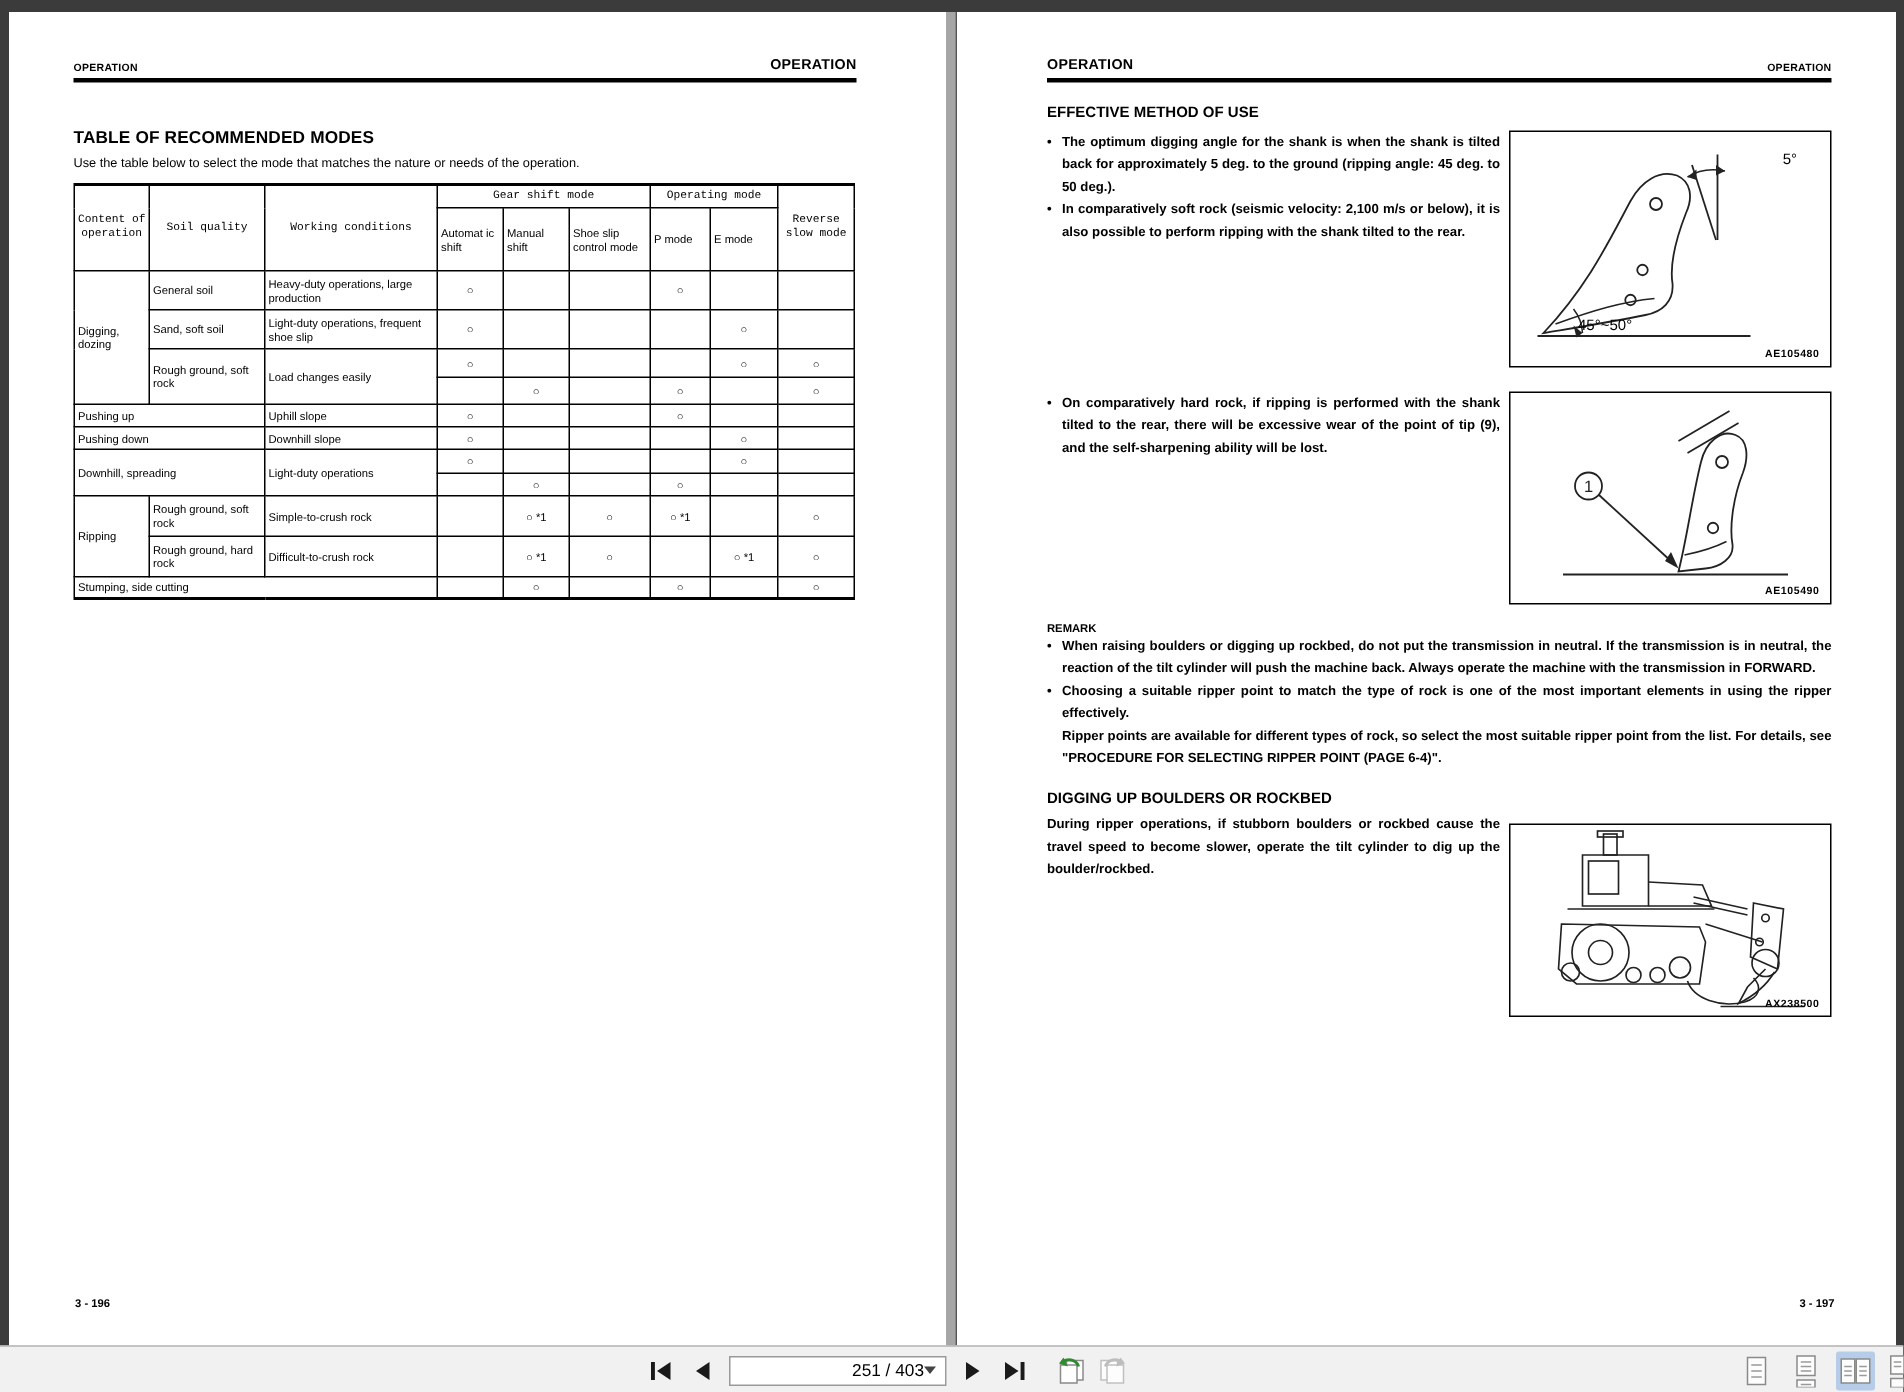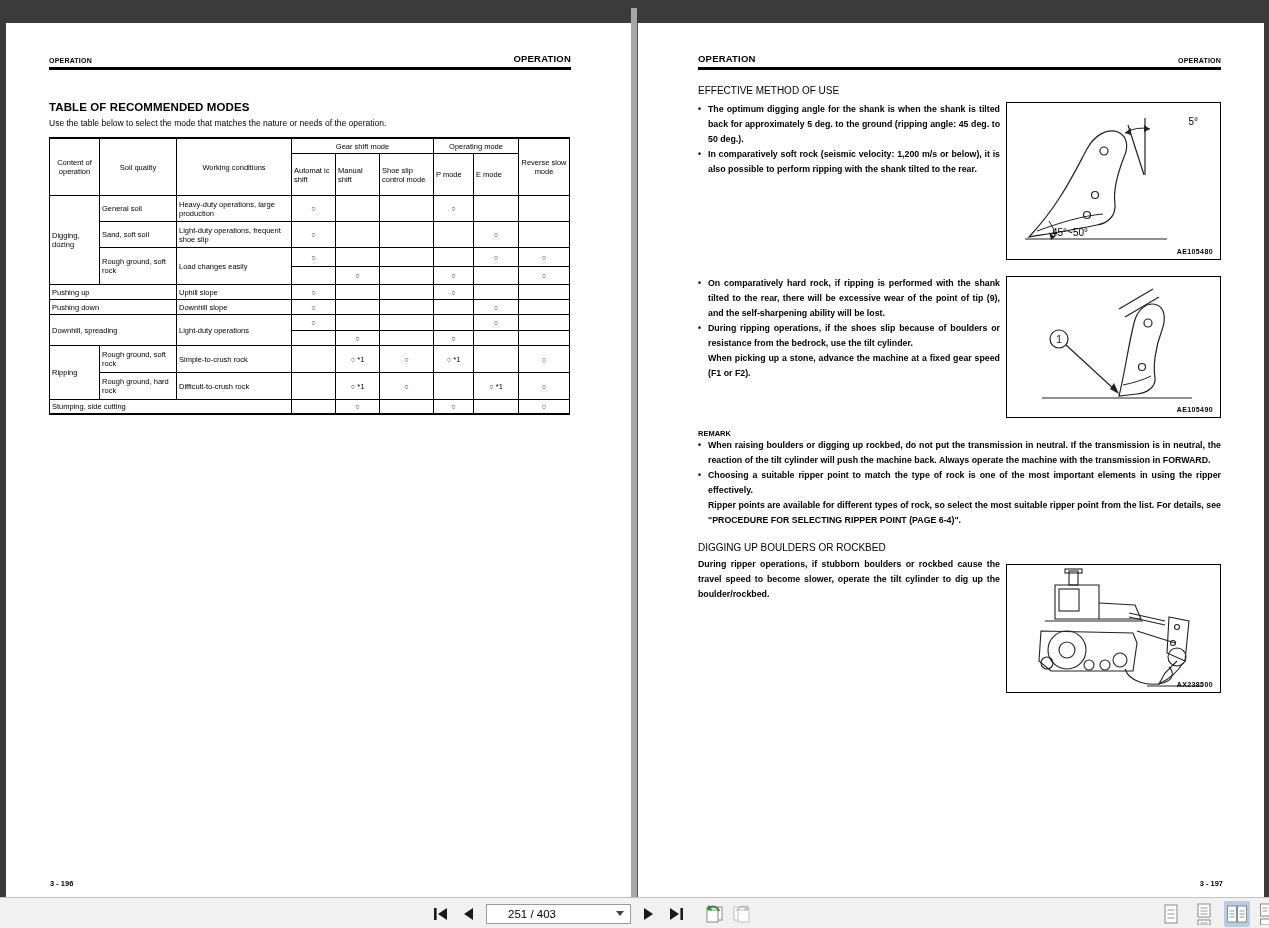--- a/index.html
+++ b/index.html
@@ -1,47 +1,47 @@
 <!DOCTYPE html>
 <html><head>
 <meta charset="utf-8">
 <style>
   html,body{margin:0;padding:0;}
   body{width:1269px;height:928px;overflow:hidden;background:#3b3b3b;
        font-family:"Liberation Sans",sans-serif;color:#000;position:relative;}
-  .page{position:absolute;top:8px;height:889px;background:#fff;margin-top:15px;}
+  .page{position:absolute;top:8px;height:889px;background:#fff;}
   .page-left{left:6px;width:625px;border-right:1px solid #555;}
   .page-right{left:637px;width:626px;border-left:1px solid #555;}
   .page-gap{position:absolute;top:8px;left:631px;width:6px;height:889px;background:#a6a6a6;}
 
   
   .content{position:absolute;top:30px;}
   .lp-content{left:43px;width:522px;}
   .rp-content{left:60px;width:523px;}
   .hdr-row{display:flex;justify-content:space-between;align-items:flex-end;}
   .hdr-sm{font-size:7px;font-weight:bold;letter-spacing:.2px;}
   .hdr-lg{font-size:9.5px;font-weight:bold;letter-spacing:.2px;}
   .hdr-rule{height:3px;background:#000;margin-top:3px;}
   h1{font-size:11.5px;font-weight:bold;margin:0;letter-spacing:.1px;}
-  h2{font-size:10px;font-weight:normal;margin:0;}
+  h2{font-size:10px;font-weight:bold;margin:0;}
   .body-txt{font-size:8.8px;line-height:15px;text-align:justify;font-weight:bold;}
   .page-num{position:absolute;bottom:24px;font-size:7.5px;font-weight:bold;}
 
   
   .lp-title{margin-top:31px;}
   .lp-intro{font-size:8.5px;margin-top:5px;}
   table.modes{border-collapse:collapse;table-layout:fixed;width:520px;margin-top:9px;
               border-top:2px solid #000;border-bottom:2px solid #000;}
   table.modes td{border:1px solid #000;font-size:7.5px;line-height:1.2;padding:1px 2px;
                  vertical-align:middle;overflow:hidden;}
   td.hc{text-align:left;}
   td.tl{text-align:left;}
   td.mark{text-align:center;font-size:8px;white-space:nowrap;}
   tr.hr1 td{text-align:center;}
-  .rh13 td{height:12px;} .rh44{height:42px;} .rh27{height:26px;} .rh20{height:19px;}
+  .rh13 td{height:12px;font-family:Liberation Mono, monospace;} .rh44{height:42px;} .rh27{height:26px;} .rh20{height:19px;}
   .rh19{height:18px;} .rh16{height:15px;} .rh17{height:16px;} .rh28{height:27px;} .rh15{height:14px;}
   .footnote{font-size:8.3px;line-height:15px;margin-top:7px;text-align:justify;
             padding-left:14px;text-indent:-14px;white-space:pre-line;}
 
   
   .rp-title{margin-top:34px;}
   .rp-h2{margin-top:15px;}
   .row{display:flex;align-items:flex-start;}
   .row1{margin-top:6px;} .row2{margin-top:16px;} .row3{margin-top:4px;}
   .txt-col{width:302px;}
@@ -60,21 +60,21 @@
   .dig-h{margin-top:14px;}
 
   
   .toolbar{position:absolute;left:0;bottom:0;width:1269px;height:31px;background:#f1f1f1;
            border-top:1px solid #c2c2c2;box-sizing:border-box;}
   .nav-group{position:absolute;left:430px;top:0;height:31px;display:flex;align-items:center;gap:6px;}
   .tb-btn{width:22px;height:22px;display:flex;align-items:center;justify-content:center;
           background:transparent;border:none;padding:0;cursor:pointer;}
   .page-box{width:145px;height:20px;background:#fff;border:1px solid #9a9a9a;display:flex;
             align-items:center;box-sizing:border-box;cursor:pointer;}
-  .page-box .pval{font-size:11.5px;padding-left:21px;flex:1;}
+  .page-box .pval{font-size:11.5px;padding-left:9px;flex:1;text-align:right;}
   .caret{width:0;height:0;border-left:4px solid transparent;border-right:4px solid transparent;
          border-top:5px solid #444;margin-right:6px;}
   .view-group{display:flex;gap:6px;margin-left:10px;}
   .layout-group{position:absolute;right:-14px;top:0;height:31px;display:flex;align-items:center;gap:7px;}
   .lay-btn{width:26px;height:26px;display:flex;align-items:center;justify-content:center;
            background:transparent;border:none;padding:0;cursor:pointer;border-radius:2px;}
   .lay-btn.sel{background:#b5cde9;}
 </style>
 </head>
 <body>
@@ -241,21 +241,21 @@
       <span class="hdr-sm">OPERATION</span>
     </div>
     <div class="hdr-rule"></div>
 
     <h2 class="rp-h2">EFFECTIVE METHOD OF USE</h2>
 
     <div class="row row1">
       <div class="txt-col body-txt">
         <ul class="blt">
           <li>The optimum digging angle for the shank is when the shank is tilted back for approximately 5 deg. to the ground (ripping angle: 45 deg. to 50 deg.).</li>
-          <li>In comparatively soft rock (seismic velocity: 1,200 m/s or below), it is also possible to perform ripping with the shank tilted to the rear.</li>
+          <li>In comparatively soft rock (seismic velocity: 2,100 m/s or below), it is also possible to perform ripping with the shank tilted to the rear.</li>
         </ul>
       </div>
       <div class="fig-col fig-box fig1">
         <svg width="213" height="156" viewBox="0 0 213 156">
           <g fill="none" stroke="#222" stroke-width="1.2">
             <line x1="18" y1="136" x2="160" y2="136"></line>
             <path d="M22,134 C52,102 66,72 80,46 C87,33 99,25 111,29 C120,33 122,43 117,54 C110,72 106,88 108,101 C109,113 101,120 90,122 C66,127 40,131 22,134 Z"></path>
             <path d="M30,128 C55,119 75,113 96,111" stroke-width="1"></path>
             <circle cx="97" cy="48" r="4"></circle>
             <circle cx="88" cy="92" r="3.5"></circle>
@@ -274,22 +274,20 @@
         <div class="fig-lbl lbl-5">5°</div>
         <div class="fig-lbl lbl-45">45°~50°</div>
         <div class="fig-code">AE105480</div>
       </div>
     </div>
 
     <div class="row row2">
       <div class="txt-col body-txt">
         <ul class="blt">
           <li>On comparatively hard rock, if ripping is performed with the shank tilted to the rear, there will be excessive wear of the point of tip (9), and the self-sharpening ability will be lost.</li>
-          <li>During ripping operations, if the shoes slip because of boulders or resistance from the bedrock, use the tilt cylinder.
-When picking up a stone, advance the machine at a fixed gear speed (F1 or F2).</li>
         </ul>
       </div>
       <div class="fig-col fig-box fig2">
         <svg width="213" height="140" viewBox="0 0 213 140">
           <g fill="none" stroke="#222" stroke-width="1.2">
             <line x1="35" y1="121" x2="185" y2="121"></line>
             <path d="M112,119 C118,95 121,70 127,46 C130,33 140,24 150,28 C158,31 159,42 155,53 C148,71 146,90 148,101 C149,110 140,116 130,117 Z"></path>
             <path d="M116,108 C126,106 136,103 144,99" stroke-width="1"></path>
             <circle cx="141" cy="46" r="4"></circle>
             <circle cx="135" cy="90" r="3.5"></circle>

